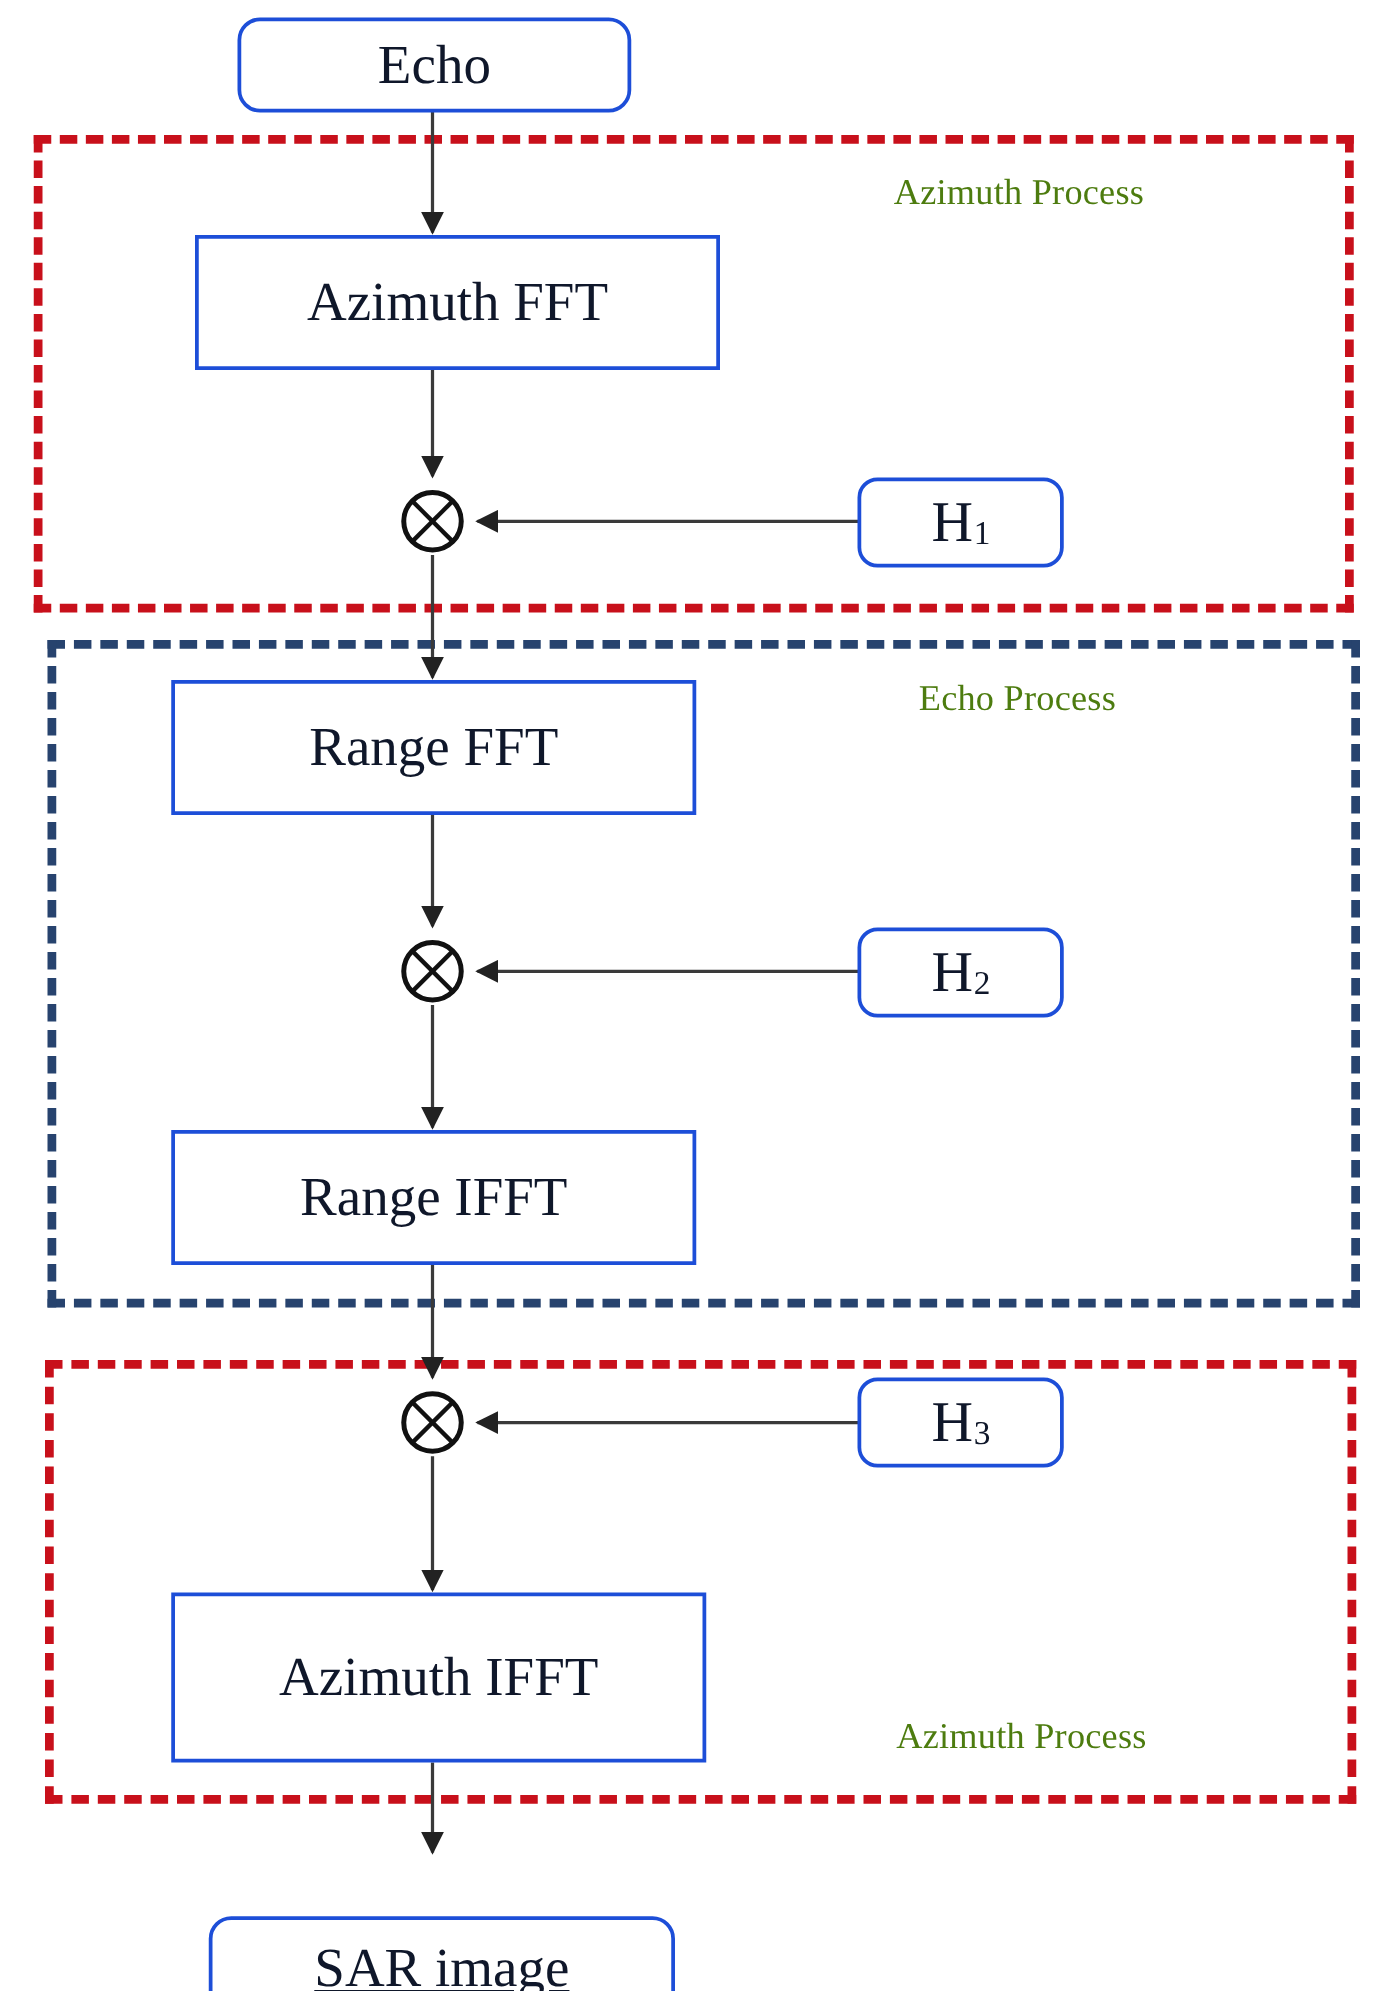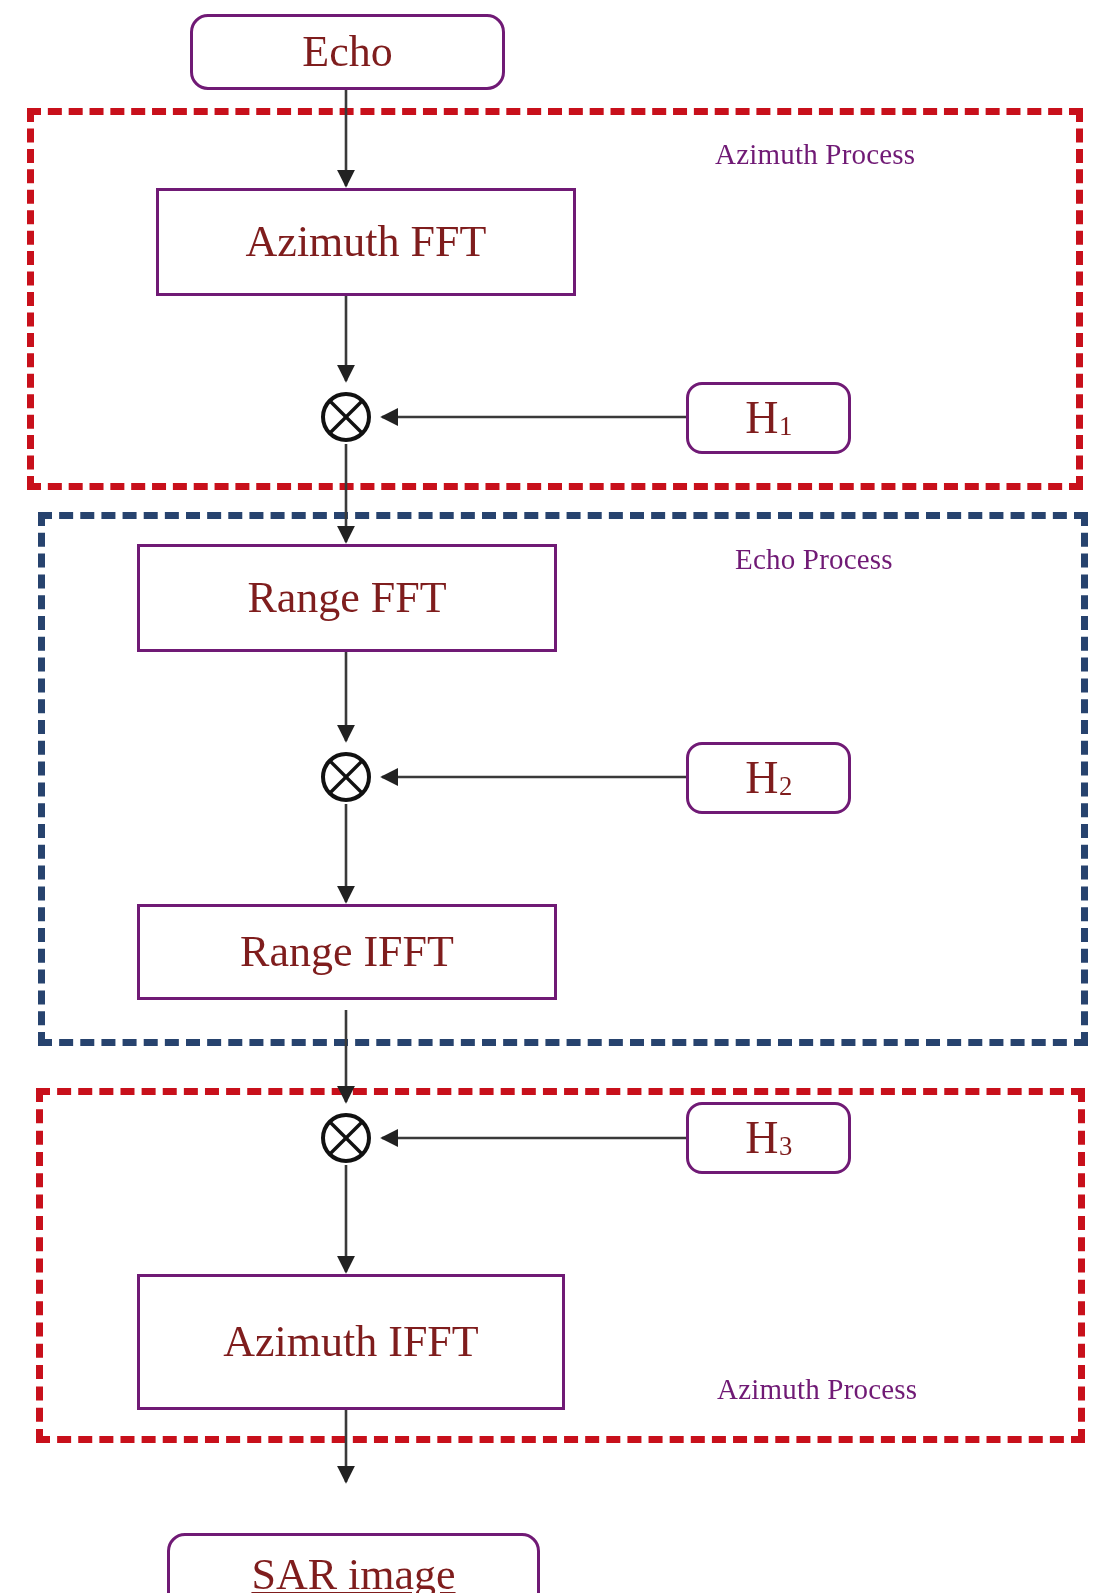--- a/index.html
+++ b/index.html
@@ -34,35 +34,35 @@
   .region.azimuth {
     border: 7px dashed #c8101b;
   }
   .region.range {
     border: 7px dashed #27436e;
   }
 
   .region-label {
     position: absolute;
     font-size: 29px;
-    color: #701a75;
+    color: #4d7c0f;
     white-space: nowrap;
     letter-spacing: 0.2px;
   }
 
   
   .node {
     position: absolute;
     box-sizing: border-box;
     background: #ffffff;
-    border: 3px solid #701a75;
+    border: 3px solid #1d4ed8;
     display: flex;
     align-items: center;
     justify-content: center;
-    color: #7f1d1d;
+    color: #0f172a;
     line-height: 1;
   }
   .node.rect {
     border-radius: 0;
     font-size: 44px;
   }
   
   .node.rounded {
     border-radius: 18px;
     font-size: 44px;
@@ -154,21 +154,21 @@
       <sub>1</sub>
   </div>
 
   <div class="node rect" style="left:137px; top:544px; width:420px; height:108px;">Range FFT</div>
 
   <div class="node filter" style="left:686px; top:742px; width:165px; height:72px;">
     <span>H</span>
       <sub>2</sub>
   </div>
 
-  <div class="node rect" style="left:137px; top:904px; width:420px; height:96px;">Range IFFT</div>
+  <div class="node rect" style="left:137px; top:904px; width:420px; height:108px;">Range IFFT</div>
 
   <div class="node filter" style="left:686px; top:1102px; width:165px; height:72px;">
     <span>H</span>
       <sub>3</sub>
   </div>
 
   <div class="node rect" style="left:137px; top:1274px; width:428px; height:136px;">Azimuth IFFT</div>
 
   <div class="node rounded" style="left:167px; top:1533px; width:373px; height:84px;text-decoration:underline;">SAR image</div>
 

